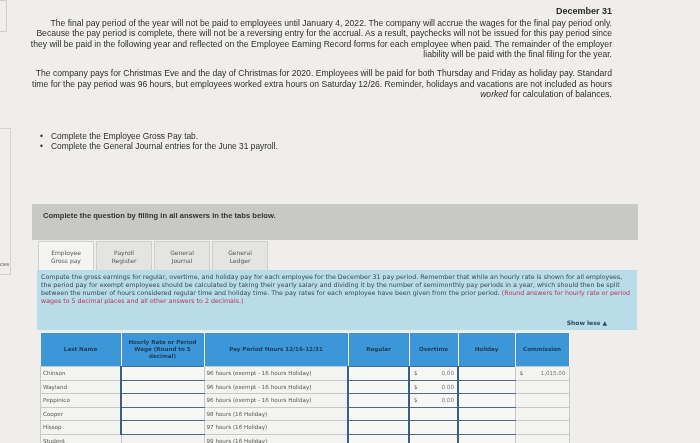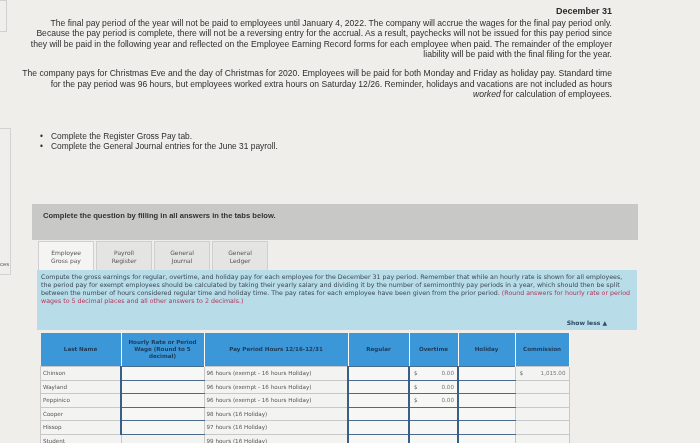--- a/index.html
+++ b/index.html
@@ -65,25 +65,25 @@
 
 <div class="left-rail">
   <div class="rail-box1"></div>
   <div class="rail-box2"></div>
   <div class="rail-label">ces</div>
 </div>
 
 <div class="intro">
   <h1>December 31</h1>
   <p>The final pay period of the year will not be paid to employees until January 4, 2022. The company will accrue the wages for the final pay period only. Because the pay period is complete, there will not be a reversing entry for the accrual. As a result, paychecks will not be issued for this pay period since they will be paid in the following year and reflected on the Employee Earning Record forms for each employee when paid. The remainder of the employer liability will be paid with the final filing for the year.</p>
-  <p><span>The company pays for Christmas Eve and the day of Christmas for 2020. Employees will be paid for both Monday and Friday as holiday pay. Standard time for the pay period was 96 hours, but employees worked extra hours on Saturday 12/26. Reminder, holidays and vacations are not included as hours </span><em>worked</em><span> for calculation of employees.</span></p>
+  <p><span>The company pays for Christmas Eve and the day of Christmas for 2020. Employees will be paid for both Thursday and Friday as holiday pay. Standard time for the pay period was 96 hours, but employees worked extra hours on Saturday 12/26. Reminder, holidays and vacations are not included as hours </span><em>worked</em><span> for calculation of balances.</span></p>
 </div>
 
 <ul class="tasks">
-  <li>Complete the Register Gross Pay tab.</li>
+  <li>Complete the Employee Gross Pay tab.</li>
   <li>Complete the General Journal entries for the June 31 payroll.</li>
 </ul>
 
 <div class="instruction-bar-ext"></div>
 <div class="instruction-text">Complete the question by filling in all answers in the tabs below.</div>
 
 <div class="tabs">
   <div class="tab active">
     <span>Employee</span>
     <span>Gross pay</span>

